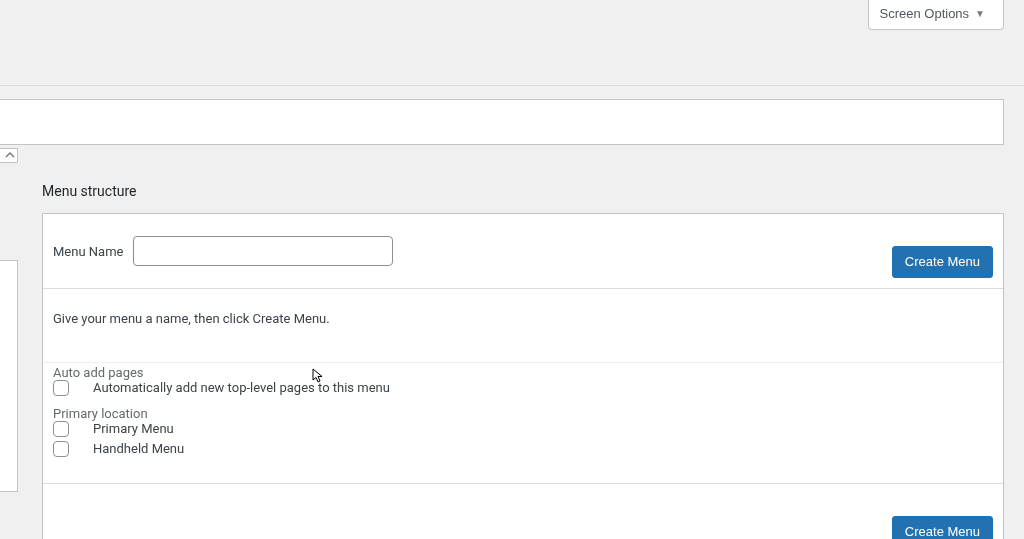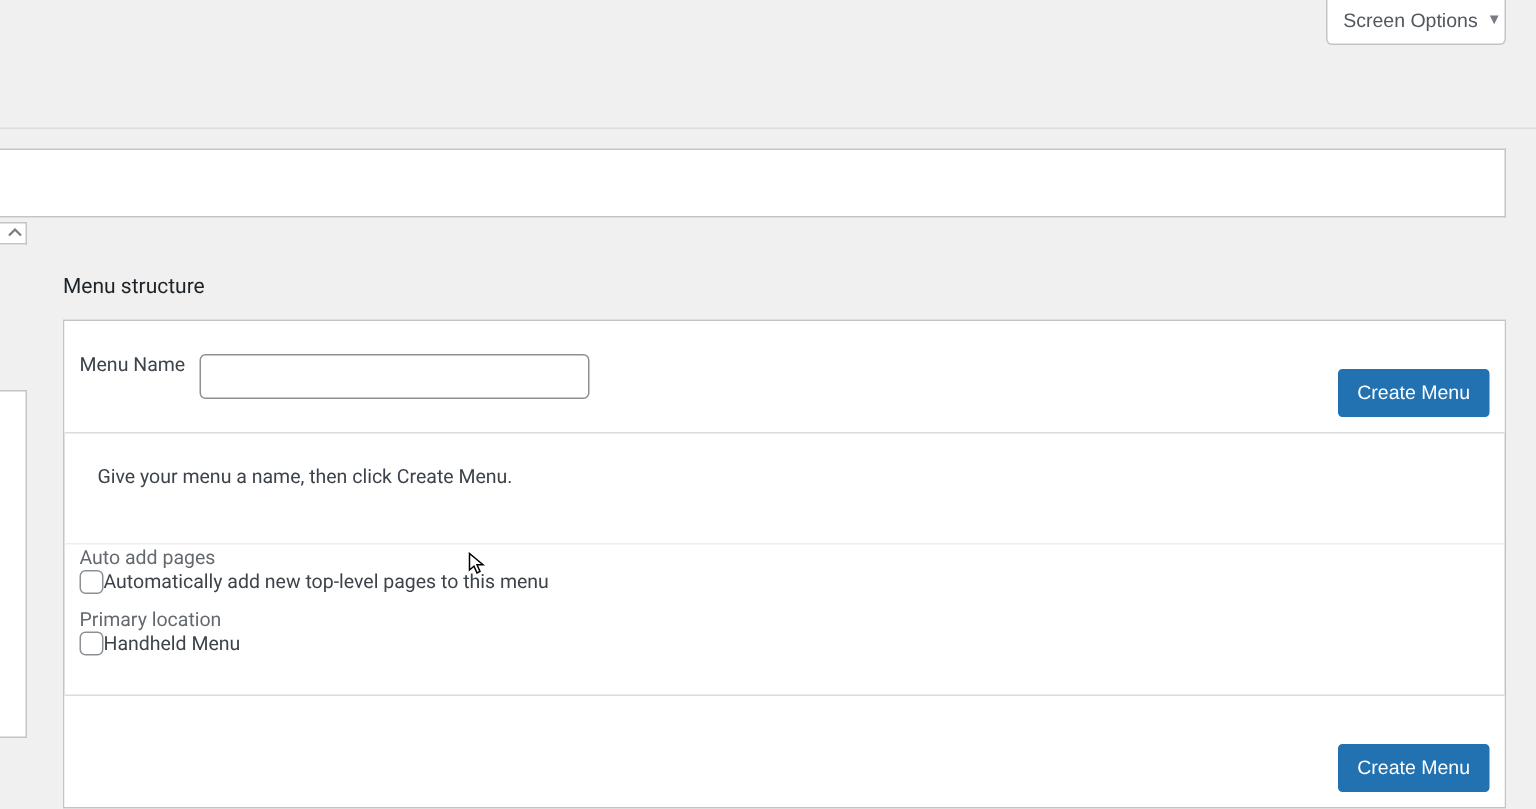--- a/index.html
+++ b/index.html
@@ -17,21 +17,21 @@
     border-bottom: 1px solid #dcdcde;
   }
   .screen-options-btn {
     position: absolute;
     top: 0;
     right: 20px;
     background: #fff;
     border: 1px solid #c3c4c7;
     border-top: none;
     border-radius: 0 0 4px 4px;
-    padding: 4px 2px 5px 10px;
+    padding: 4px 18px 5px 10px;
     font-size: 13px;
     color: #50575e;
     cursor: pointer;
     display: flex;
     align-items: center;
     gap: 6px;
     line-height: 1.5;
   }
   .screen-options-btn .caret {
     font-size: 10px;
@@ -84,21 +84,21 @@
   .menu-header {
     display: flex;
     align-items: center;
     justify-content: space-between;
     padding: 10px;
     border-bottom: 1px solid #dcdcde;
     background: #fff;
   }
   .menu-header-left {
     display: flex;
-    align-items: flex-start;
+    align-items: center;
     gap: 10px;
   }
   .label-text {
     color: #3c434a;
     font-size: 13px;
   }
   .name-input {
     width: 260px;
     height: 30px;
     padding: 0 8px;
@@ -116,21 +116,21 @@
     padding: 6px 12px;
     font-size: 13px;
     cursor: pointer;
     line-height: 1.4;
     margin-top: 22px;
   }
   .menu-body {
     padding: 10px 10px 18px 10px;
   }
   .help-text {
-    margin: 12px 0 18px 12px;
+    margin: 12px 0 18px 0;
     color: #3c434a;
     font-size: 13px;
   }
   .settings-divider {
     border-top: 1px solid #eee;
     margin: 36px -10px 0 -10px;
   }
   .settings-title {
     margin: 16px 0 10px 0;
     font-size: 14px;
@@ -150,22 +150,21 @@
     padding-top: 2px;
   }
   .settings-row .row-controls {
     flex: 1;
     display: flex;
     flex-direction: column;
     gap: 4px;
   }
   .cb-line {
     display: flex;
-    align-items: center;
-    gap: 0;
+    gap: 24px;
   }
   .cb {
     width: 16px;
     height: 16px;
     border: 1px solid #8c8f94;
     border-radius: 4px;
     appearance: none;
     background: #fff;
     cursor: pointer;
     margin: 0;
@@ -240,20 +239,24 @@
             <span class="cb-label">Automatically add new top-level pages to this menu</span>
           </label>
         </div>
       </div>
 
       <div class="settings-row">
         <div class="row-label">Primary location</div>
         <div class="row-controls">
           <label class="cb-line">
             <input type="checkbox" class="cb" style="">
+            <span class="cb-label">Primary Menu</span>
+          </label>
+          <label class="cb-line">
+            <input type="checkbox" class="cb" style="">
             <span class="cb-label">Handheld Menu</span>
           </label>
         </div>
       </div>
     </div>
 
     <div class="menu-footer">
       <button class="btn-primary">Create Menu</button>
     </div>
 

